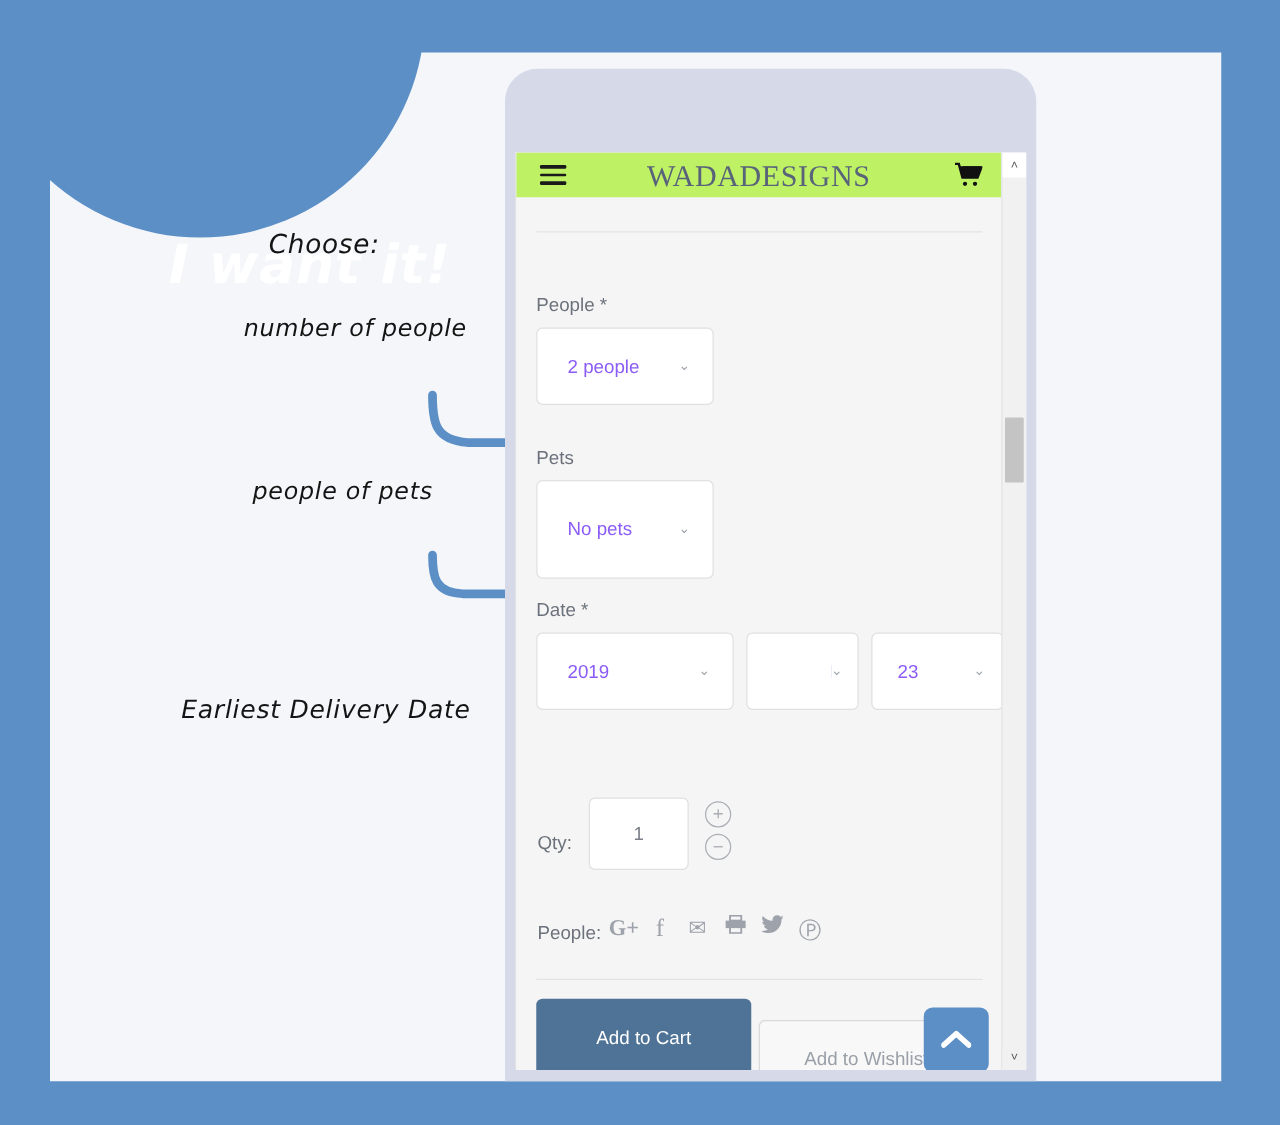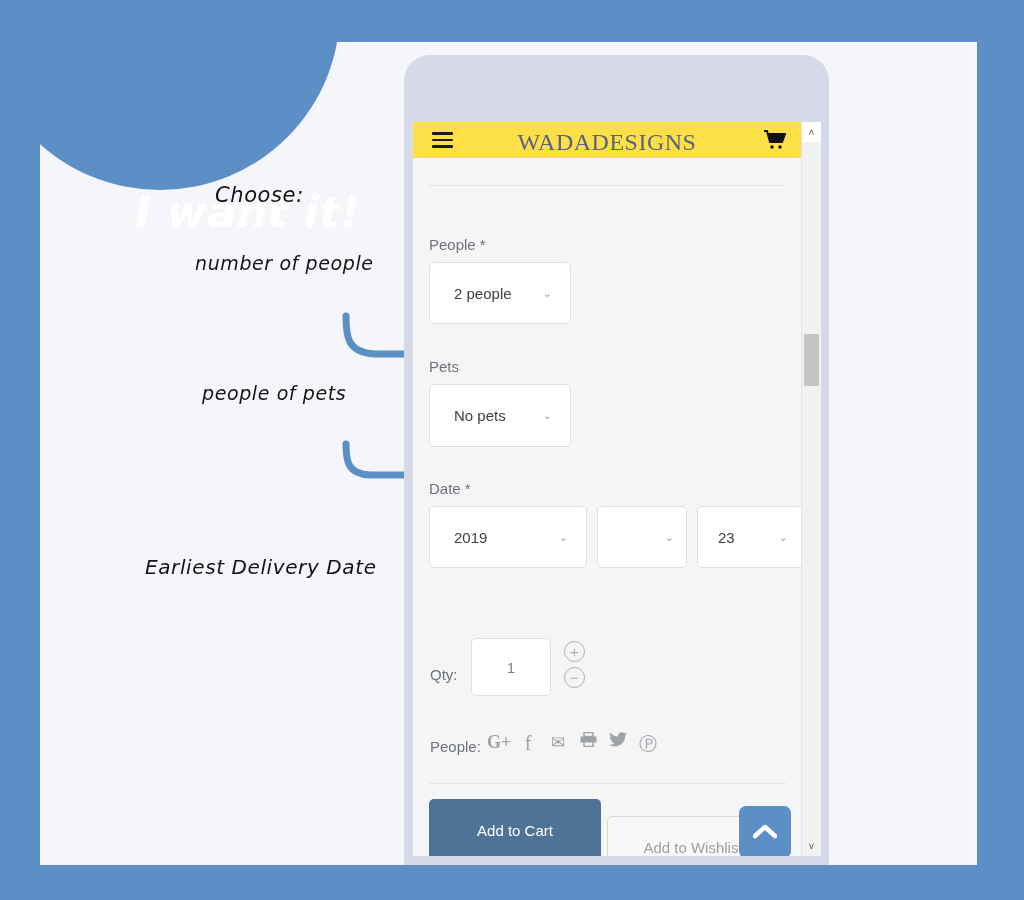--- a/index.html
+++ b/index.html
@@ -89,21 +89,21 @@
     background: #F5F5F5;
     overflow: hidden;
     border-left: 1px solid #E2E2E2;
   }
 
   
   #site-header {
     position: absolute;
     left: 0; top: 0;
     width: 388px; height: 36px;
-    background: #fde047;
+    background: #bef264;
     display: flex;
     align-items: center;
   }
   #hamburger {
     position: absolute;
     left: 19px; top: 10px;
     width: 21px; height: 16px;
   }
   #hamburger span {
     display: block;
@@ -177,40 +177,40 @@
   .select-box {
     position: absolute;
     background: #FFFFFF;
     border: 1px solid #E0E0E0;
     border-radius: 5px;
     display: flex;
     align-items: center;
     box-sizing: border-box;
   }
   .select-value {
-    color: #404040;
+    color: #8b5cf6;
     font-size: 15px;
     padding-left: 24px;
     overflow: hidden;
     white-space: nowrap;
   }
   .caret {
     color: #9AA0A8;
     font-size: 11px;
     margin-left: auto;
     margin-right: 18px;
     line-height: 1;
   }
 
   
   #lbl-people  { left: 16px; top: 78px; }
   #sel-people  { left: 16px; top: 104px; width: 142px; height: 62px; }
   
   #lbl-pets    { left: 16px; top: 200px; }
-  #sel-pets    { left: 16px; top: 226px; width: 142px; height: 63px; }
+  #sel-pets    { left: 16px; top: 226px; width: 142px; height: 79px; }
   
   #lbl-date    { left: 16px; top: 322px; }
   #sel-year    { left: 16px; top: 348px; width: 158px; height: 62px; }
   #sel-month   { left: 184px; top: 348px; width: 90px; height: 62px; padding-left: 48px; }
   #sel-day     { left: 284px; top: 348px; width: 106px; height: 62px; }
   #sel-month .select-value { padding-left: 18px; max-width: 42px; }
   #sel-month .caret { margin-right: 12px; }
   #sel-day .select-value { padding-left: 20px; }
   #sel-day .caret { margin-right: 14px; }
 

